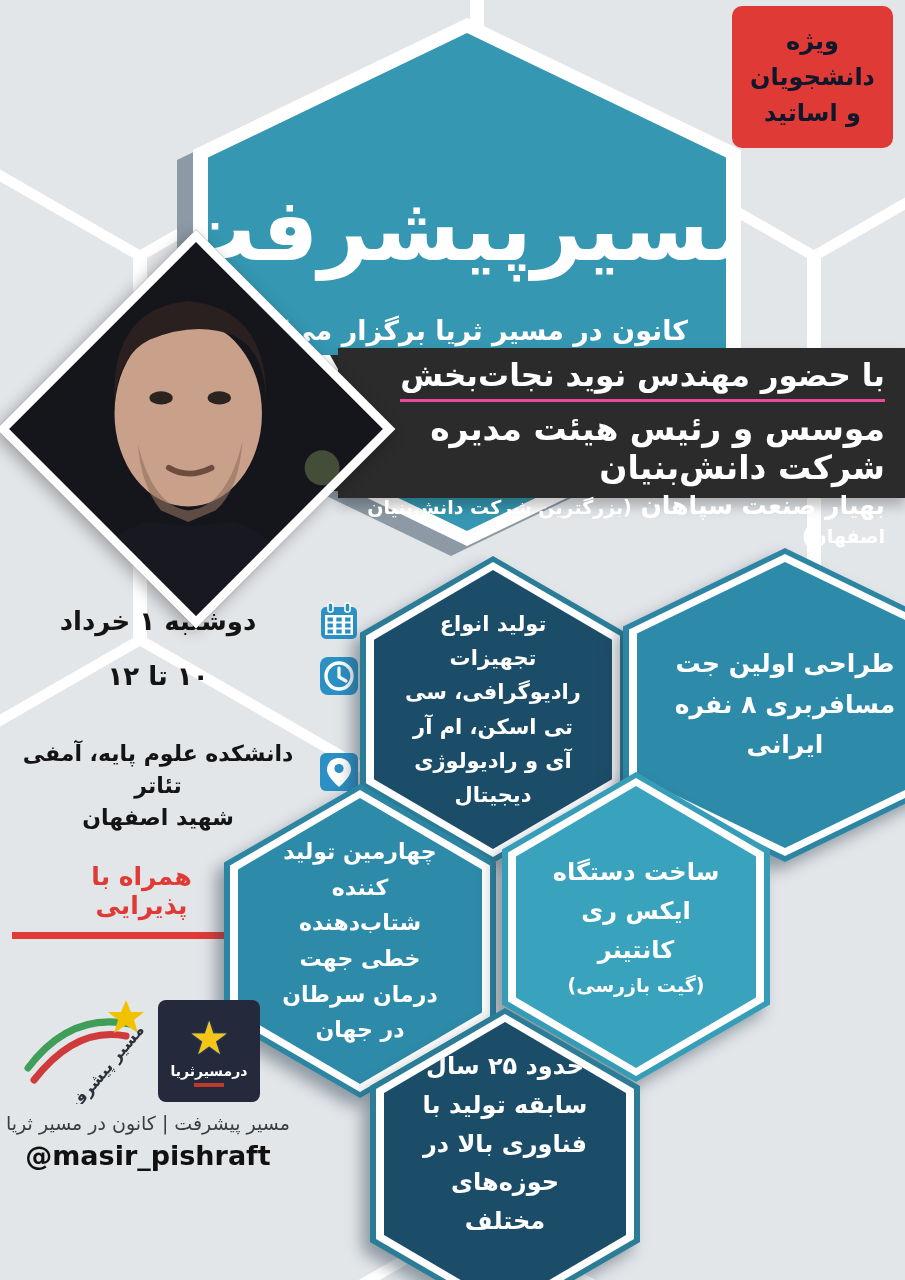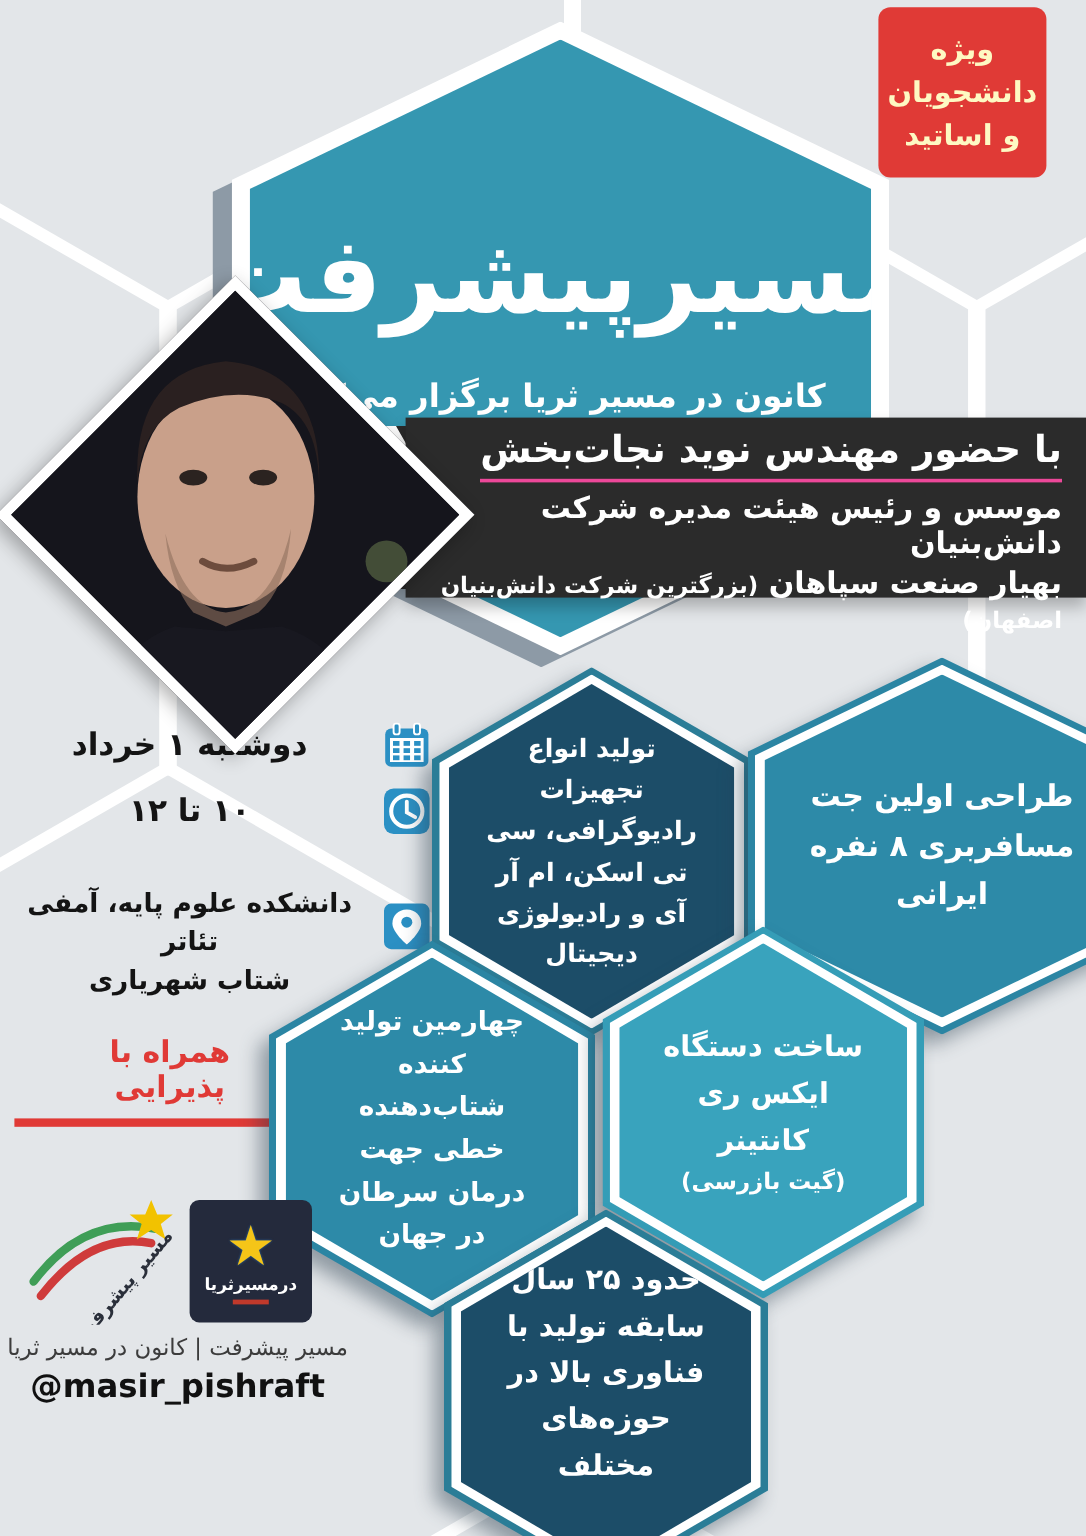--- a/index.html
+++ b/index.html
@@ -2,38 +2,38 @@
 <html><head>
 <meta charset="utf-8">
 <style>
   html,body{margin:0;padding:0;background:#cfd4d9;font-family:"DejaVu Sans",sans-serif;}
   .poster{position:relative;width:905px;height:1280px;margin:0 auto;background:#ffffff;overflow:hidden;}
   .hex{position:absolute;clip-path:polygon(50% 0%,100% 25%,100% 75%,50% 100%,0% 75%,0% 25%);}
   .bg-hex{background:#e3e6e9;width:660px;height:760px;z-index:0;}
   .rtl{direction:rtl;}
 
   
-  .badge{position:absolute;left:732px;top:6px;width:140px;height:142px;background:#e03a36;border-radius:10px;
+  .badge{position:absolute;left:732px;top:6px;width:161px;height:142px;background:#e03a36;border-radius:10px;
          display:flex;flex-direction:column;align-items:center;justify-content:center;z-index:3;
-         color:#fef9c3;font-weight:bold;font-size:24px;line-height:1.5;text-align:center;}
+         color:#0f172a;font-weight:bold;font-size:24px;line-height:1.5;text-align:center;}
 
   
   .title-hex{position:absolute;left:193px;top:18px;width:548px;height:528px;z-index:1;}
   .th-shadow{inset:0;background:#8d9aa6;transform:translate(-16px,10px);}
   .th-white{inset:0;background:#ffffff;}
   .th-fill{inset:15px;background:#3597b1;display:flex;flex-direction:column;align-items:center;justify-content:center;}
   .main-title{color:#fff;font-weight:bold;font-size:88px;margin-top:-40px;letter-spacing:-2px;}
   .subtitle{color:#fff;font-weight:bold;font-size:27px;margin-top:34px;}
 
   
   .banner{position:absolute;left:338px;top:348px;right:0;height:150px;background:#2b2b2b;z-index:2;
           box-shadow:0 8px 12px rgba(0,0,0,.25);color:#fff;text-align:right;padding:10px 20px 0 10px;box-sizing:border-box;}
   .b-line1{font-size:31px;font-weight:bold;line-height:1.15;}
   .b-line1 .underlined{display:inline-block;border-bottom:3px solid #ec4899;padding-bottom:5px;}
-  .b-line2{font-size:25px;font-weight:bold;margin-top:7px;}
+  .b-line2{font-size:33px;font-weight:bold;margin-top:7px;}
   .b-line3{font-size:25px;font-weight:bold;margin-top:4px;}
   .b-line3 .note{font-size:19px;font-weight:bold;}
   .chev{position:absolute;z-index:2;clip-path:polygon(0 0,55% 0,100% 50%,55% 100%,0 100%,45% 50%);}
 
   
   .photo{position:absolute;left:55px;top:288px;width:264px;height:264px;transform:rotate(45deg);
          border:9px solid #fff;overflow:hidden;z-index:4;box-shadow:0 6px 16px rgba(0,0,0,.3);background:#15151c;}
   .photo-in{position:absolute;inset:-62px;transform:rotate(-45deg);}
 
   
@@ -157,21 +157,21 @@
       <div class="ev-text">۱۰ تا ۱۲</div>
     </div>
     <div class="ev-row">
       <svg class="ev-icon" viewBox="0 0 42 42">
         <rect x="2" y="2" width="38" height="38" rx="6" fill="#2b90c4"></rect>
         <path d="M21 7 C13.5 7 9 12.5 9 18.5 C9 26 21 36 21 36 C21 36 33 26 33 18.5 C33 12.5 28.5 7 21 7 Z" fill="#ffffff"></path>
         <circle cx="21" cy="17.5" r="4.6" fill="#2b90c4"></circle>
       </svg>
       <div class="ev-text small">
         <div>دانشکده علوم پایه، آمفی تئاتر</div>
-        <div>شتاب شهریاری</div>
+        <div>شهید اصفهان</div>
       </div>
     </div>
   </div>
 
   <div class="catering">
     <div class="txt">همراه با پذیرایی</div>
     <div class="bar"></div>
   </div>
 
   <div class="ach" style="left:360px;top:556px;width:266px;height:307px;--ring:#2b7d97;--fill:#1c4d68;">

